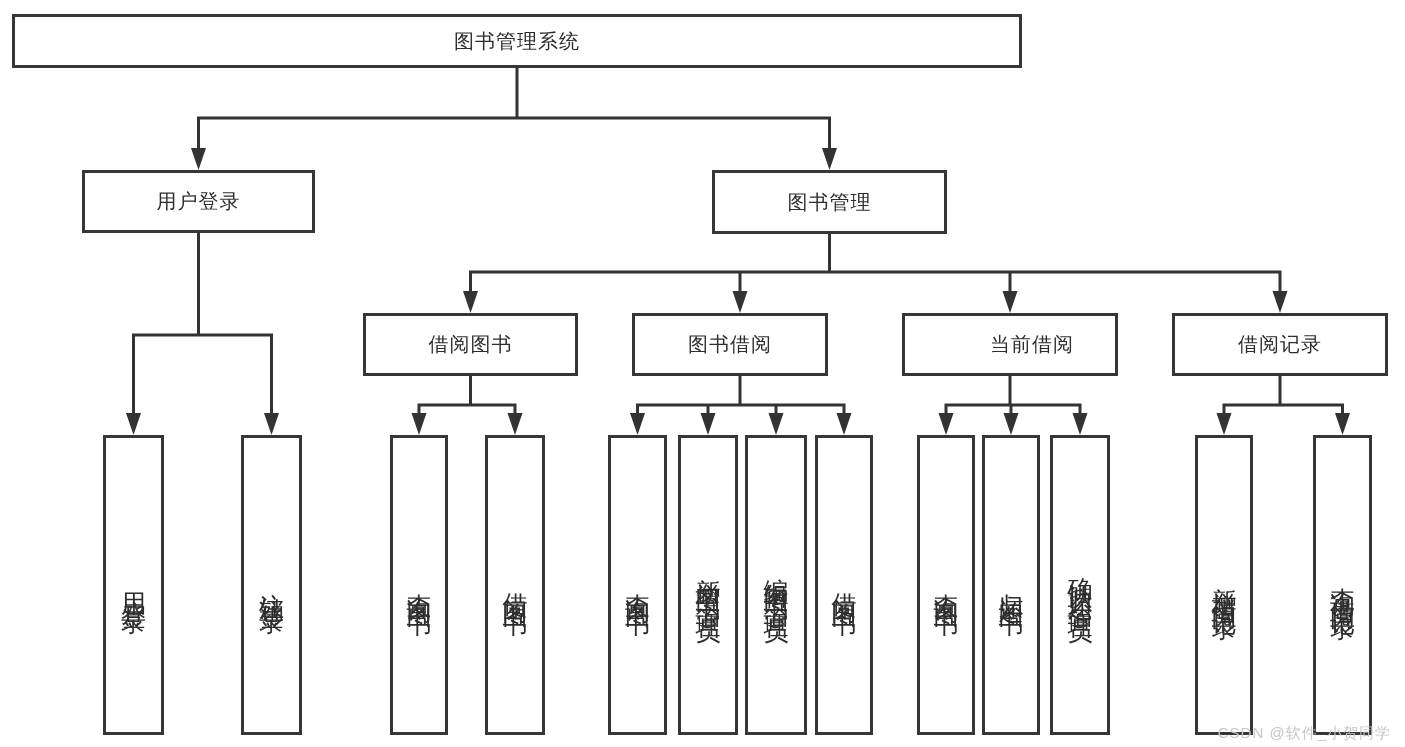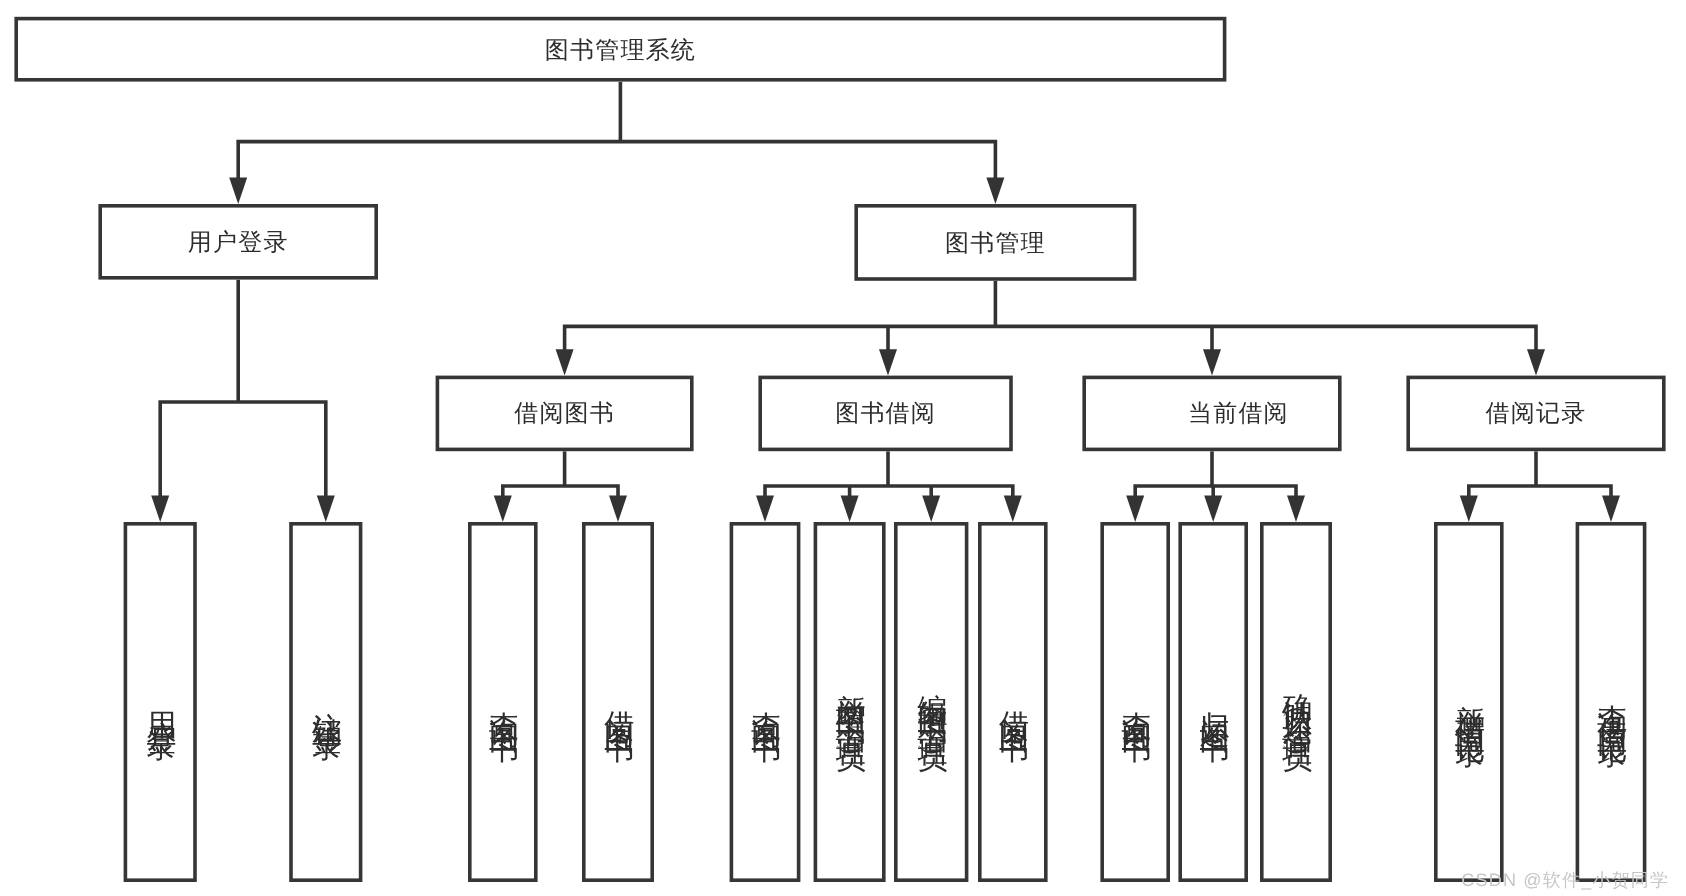--- a/index.html
+++ b/index.html
@@ -14,21 +14,21 @@
     color: #2d2d2d;
   }
   .box  { font-size: 20px; letter-spacing: 1px; white-space: nowrap; }
   .vbox { writing-mode: vertical-rl; text-orientation: mixed;
           font-size: 25px; letter-spacing: 6px; line-height: 1; }
   
   #n-root  { left: 12px;   top: 14px;  width: 1010px; height: 54px; }
   #n-l2a   { left: 82px;   top: 170px; width: 233px;  height: 63px; }
   #n-l2b   { left: 712px;  top: 170px; width: 235px;  height: 64px; }
   #n-l3a   { left: 363px;  top: 313px; width: 215px;  height: 63px; }
-  #n-l3b   { left: 632px;  top: 313px; width: 212px;  height: 63px; }
+  #n-l3b   { left: 632px;  top: 313px; width: 196px;  height: 63px; }
   #n-l3c   { left: 902px;  top: 313px; width: 216px;  height: 63px; padding-left: 44px; }
   #n-l3d   { left: 1172px; top: 313px; width: 216px;  height: 63px; }
   .leaf    { top: 435px; height: 300px; }
   #f-g1a { left: 103px;  width: 61px; }
   #f-g1b { left: 241px;  width: 61px; }
   #f-g2a { left: 390px;  width: 58px; }
   #f-g2b { left: 485px;  width: 60px; }
   #f-g3a { left: 608px;  width: 59px; }
   #f-g3b { left: 678px;  width: 60px; }
   #f-g3c { left: 745px;  width: 62px; }

